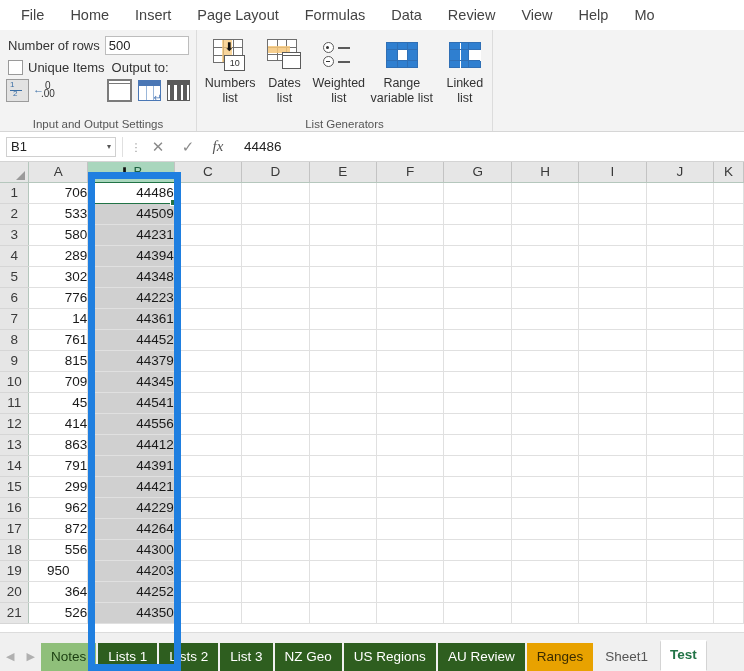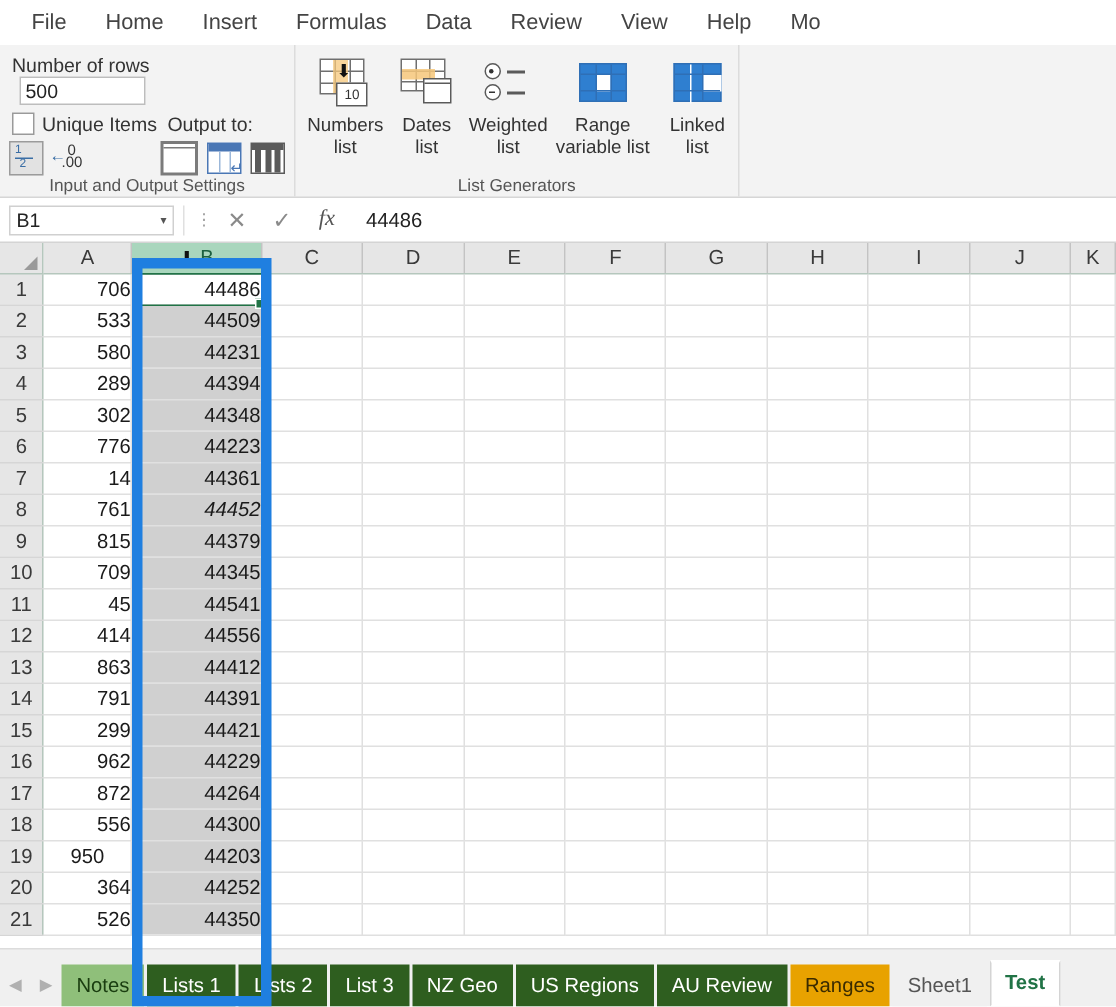--- a/index.html
+++ b/index.html
@@ -53,23 +53,22 @@
     bottom: 1px;
     left: 0; right: 0;
     text-align: center;
     font-size: 11.5px;
     color: #555;
   }
 
   
   .g1 { width: 196px; }
   .row-rows {
-    display: flex; align-items: flex-start;
+    display: flex; align-items: center;
     padding: 6px 0 0 8px;
-    flex-direction: column;
   }
   .lbl { font-size: 13px; color: #333; white-space: nowrap; }
   .numrows-input {
     margin-left: 5px;
     width: 84px; height: 19px;
     border: 1px solid #bdbdbd;
     background: #fff;
     font-family: "Liberation Sans", sans-serif;
     font-size: 13px;
     color: #222;
@@ -316,20 +315,21 @@
     height: 28px; line-height: 26px;
   }
 </style>
 </head>
 <body>
 
 <div class="tabstrip" id="tabstrip">
     <div class="tab">File</div>
     <div class="tab">Home</div>
     <div class="tab">Insert</div>
+    <div class="tab">Page Layout</div>
     <div class="tab">Formulas</div>
     <div class="tab">Data</div>
     <div class="tab">Review</div>
     <div class="tab">View</div>
     <div class="tab">Help</div>
     <div class="tab clipped">Mo</div>
   </div>
 
 <div class="ribbon">
 
@@ -586,21 +586,21 @@
           <td class="cell" style="width: 68px;"></td>
           <td class="cell" style="width: 68px;"></td>
           <td class="cell" style="width: 68px;"></td>
           <td class="cell" style="width: 68px;"></td>
           <td class="cell" style="width: 68px;"></td>
           <td class="cell" style="width: 30px;"></td>
         </tr>
         <tr>
           <td class="rowh">8</td>
           <td class="cell" style="width: 59px;">761</td>
-          <td class="cell bsel" style="width: 87px; font-style: italic;">44452</td>
+          <td class="cell bsel" style="width: 87px;">44452</td>
           <td class="cell" style="width: 68px;"></td>
           <td class="cell" style="width: 68px;"></td>
           <td class="cell" style="width: 68px;"></td>
           <td class="cell" style="width: 68px;"></td>
           <td class="cell" style="width: 68px;"></td>
           <td class="cell" style="width: 68px;"></td>
           <td class="cell" style="width: 68px;"></td>
           <td class="cell" style="width: 68px;"></td>
           <td class="cell" style="width: 30px;"></td>
         </tr>

